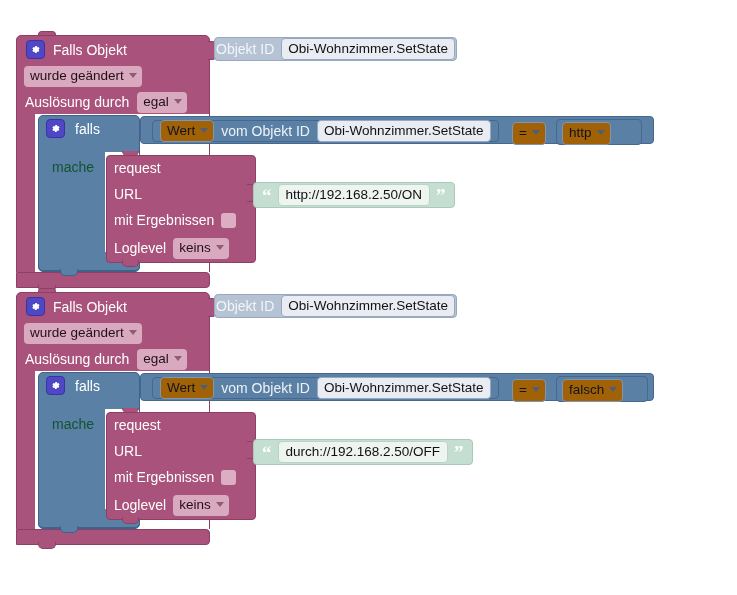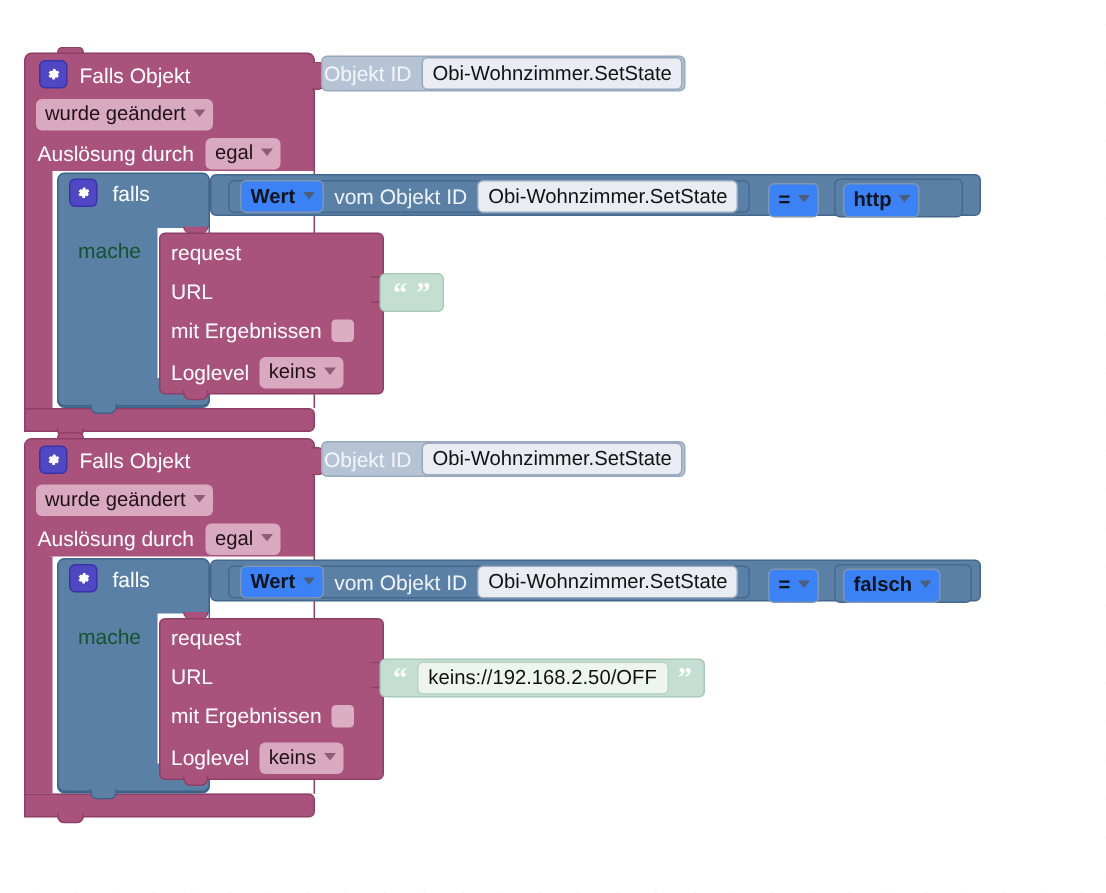--- a/index.html
+++ b/index.html
@@ -103,24 +103,23 @@
   
   .field.flat {
     background: #e9edf3;
     border: 1px solid #9aa8bb;
     border-radius: 4px;
     padding: 2px 6px 3px 6px;
     color: #111;
   }
   
   .field.blue {
-    background: #3b82f6;
+    background: #a16207;
     border: 1px solid #8095b0;
     color: #10141c;
-    font-weight: bold;
   }
   .field.blue .caret { border-top-color: #4c5e79; }
 
   .checkbox {
     width: 15px; height: 15px;
     background: #dcaec1;
     border-radius: 3px;
     display: inline-block;
     vertical-align: middle;
   }
@@ -428,20 +427,21 @@
   <div class="req-row" style="left:114px; top:238px;">
     <span>Loglevel</span>
     <span class="field pink">
       <span>keins</span>
       <span class="caret"></span>
     </span>
   </div>
 
   <div class="text-block" style="left:253px; top:182px; height:24px;">
     <span class="quote">“</span>
+    <span class="tval">http://192.168.2.50/ON</span>
     <span class="quote">”</span>
   </div>
 
   <div class="nub-top" style="left:38px; top:288px;"></div>
   <div class="event-head" style="left:16px; top:292px; width:192px; height:80px;"></div>
   <div class="socket-pink" style="left:208px; top:298px;"></div>
 
   <div class="event-row" style="left:26px; top:297px;">
     <span class="gear">
       <svg width="11" height="11" viewBox="0 0 24 24" aria-hidden="true">
@@ -533,17 +533,17 @@
   <div class="req-row" style="left:114px; top:495px;">
     <span>Loglevel</span>
     <span class="field pink">
       <span>keins</span>
       <span class="caret"></span>
     </span>
   </div>
 
   <div class="text-block" style="left:253px; top:439px; height:24px;">
     <span class="quote">“</span>
-    <span class="tval">keins://192.168.2.50/OFF</span>
+    <span class="tval">durch://192.168.2.50/OFF</span>
     <span class="quote">”</span>
   </div>
 
 </div>
 
 </body></html>

